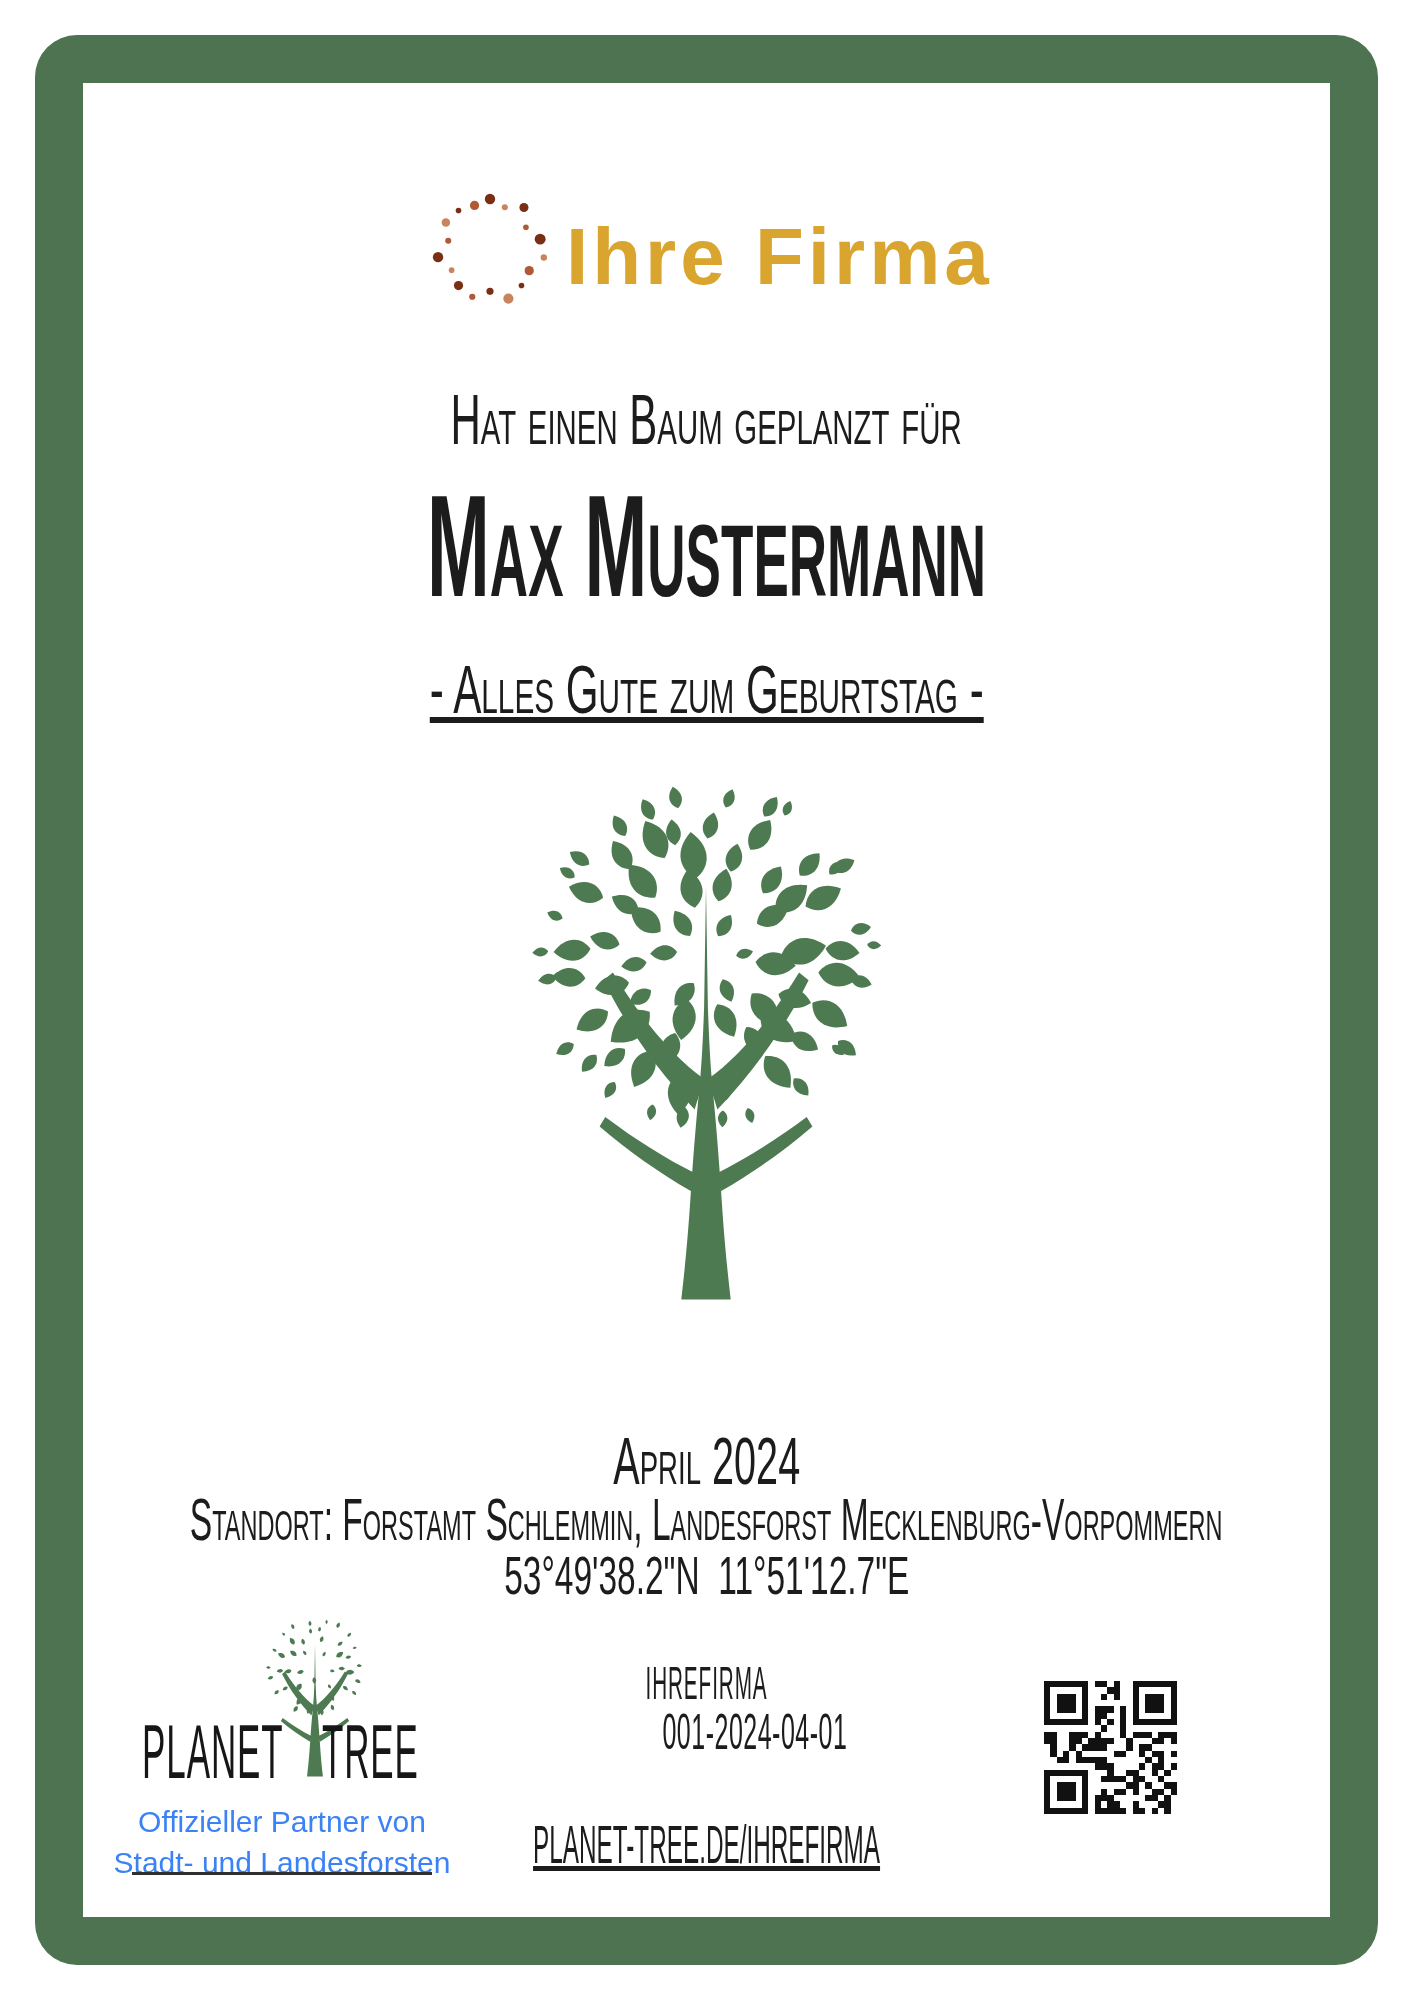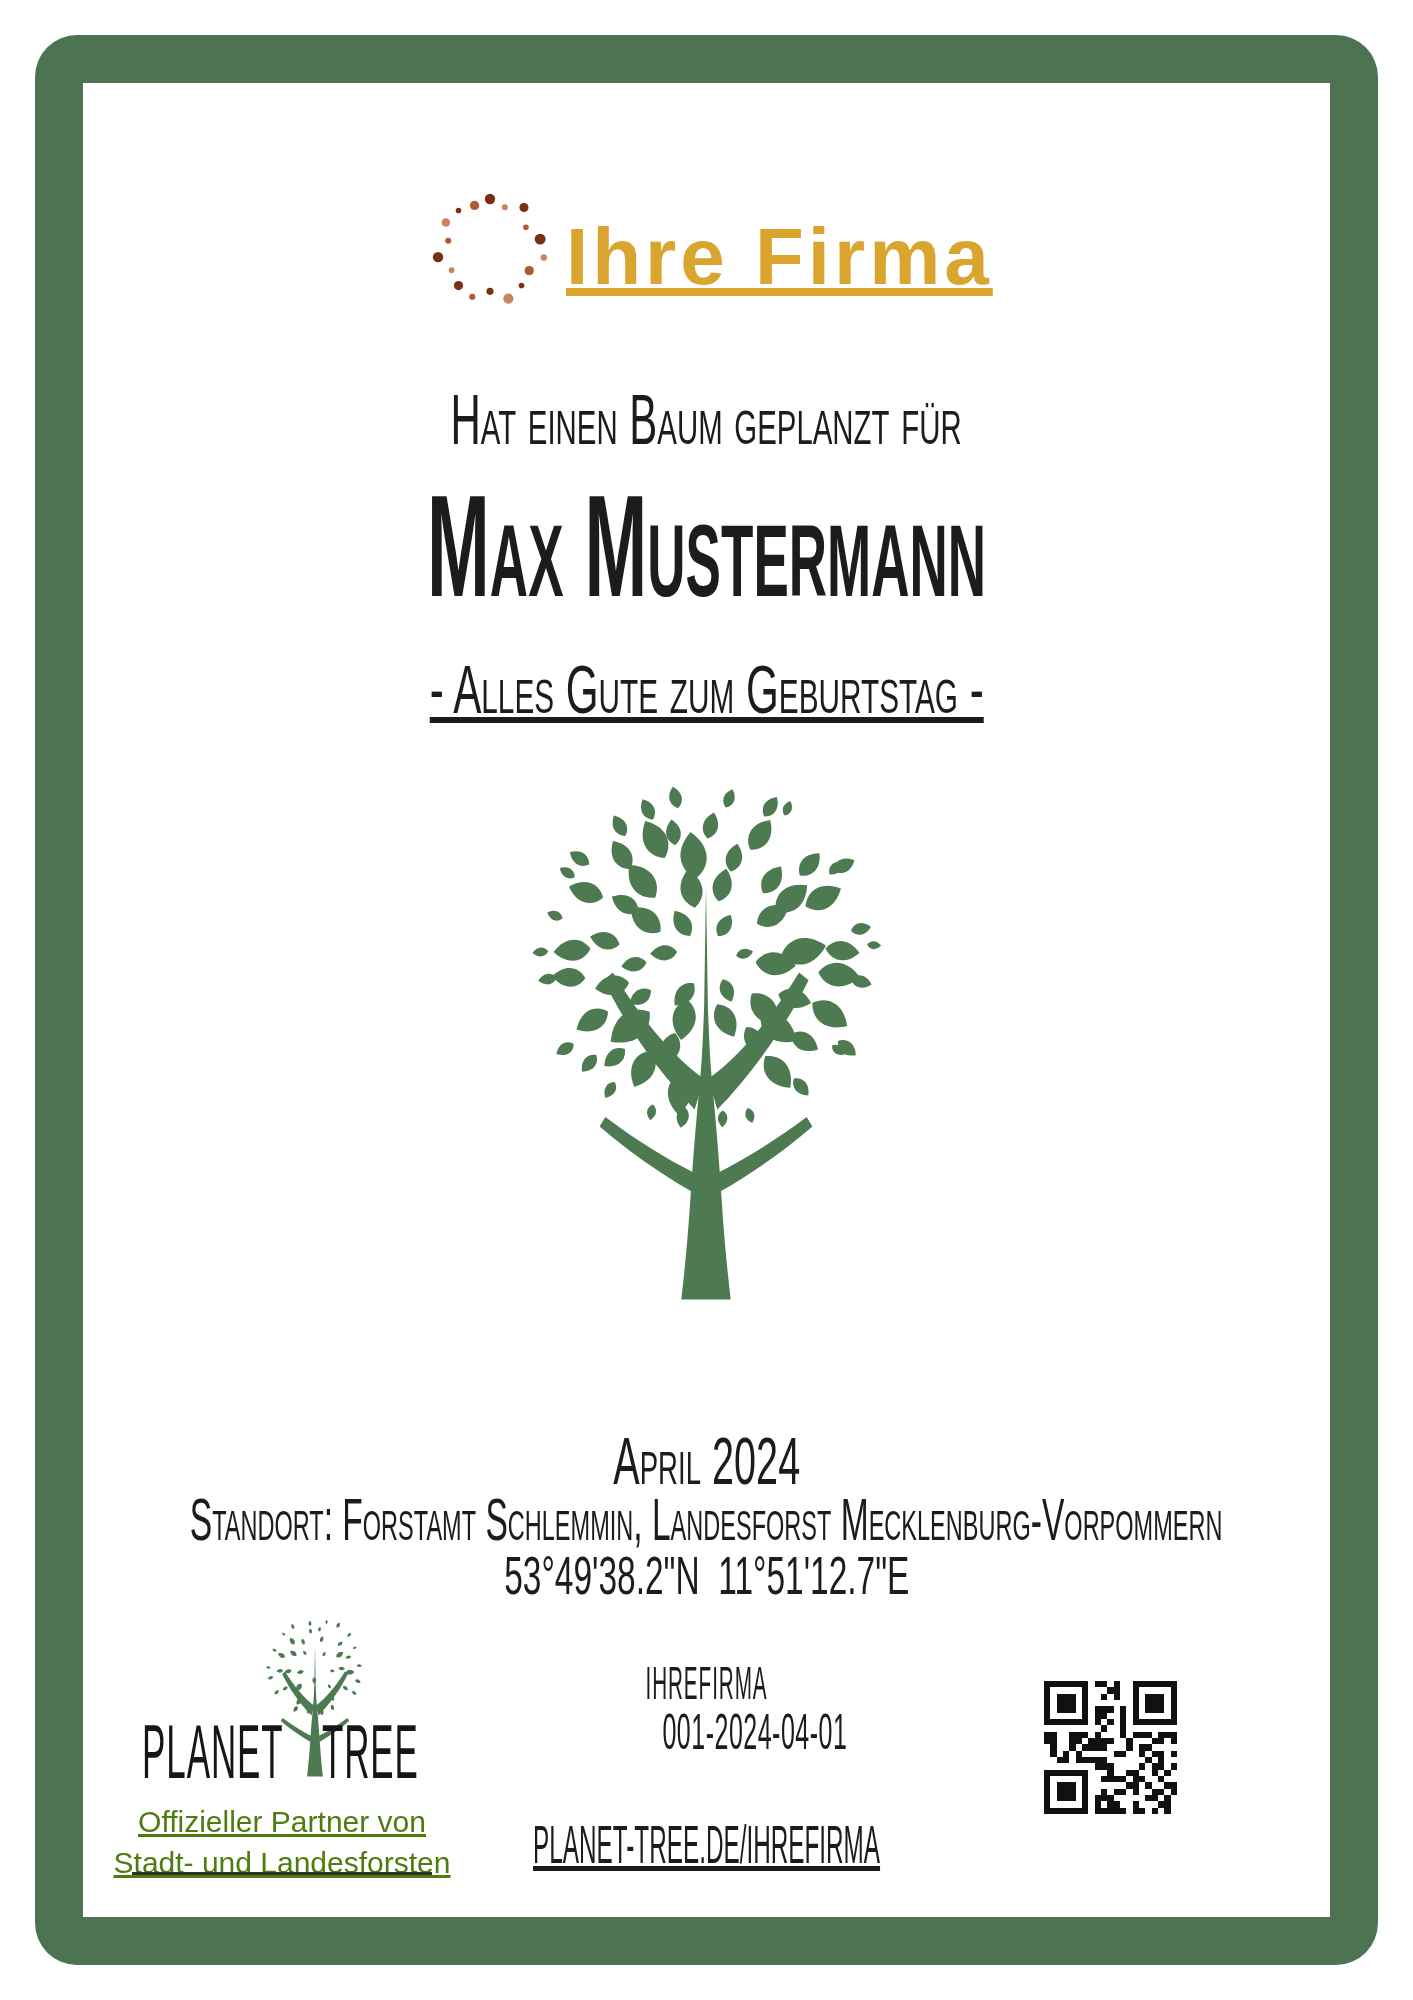--- a/index.html
+++ b/index.html
@@ -58,21 +58,21 @@
         <circle cx="70.0" cy="116.0" r="3.8" fill="#7a2f15"></circle>
         <circle cx="51.2" cy="121.7" r="3.3" fill="#af5a36"></circle>
         <circle cx="36.6" cy="109.8" r="4.9" fill="#7a2f15"></circle>
         <circle cx="29.3" cy="93.5" r="3" fill="#c9835f"></circle>
         <circle cx="14.9" cy="79.7" r="5.5" fill="#7a2f15"></circle>
         <circle cx="25.7" cy="62.2" r="3.2" fill="#af5a36"></circle>
         <circle cx="23.2" cy="43.0" r="4.5" fill="#c9835f"></circle>
         <circle cx="36.6" cy="30.2" r="3" fill="#7a2f15"></circle>
         <circle cx="53.6" cy="24.9" r="4.9" fill="#af5a36"></circle>
       </svg>
-    <div class="brand-name" style="color: rgb(217, 165, 47); text-decoration: underline;">Ihre Firma</div>
+    <div class="brand-name" style="color: rgb(217, 165, 47);">Ihre Firma</div>
   </div>
 
   <div class="cline intro">
       <span class="cond hand">Hat einen Baum geplanzt für</span>
     </div>
   <div class="cline recip">
       <span class="cond hand">Max Mustermann</span>
     </div>
   <div class="cline dedic">
       <span class="cond hand">- Alles Gute zum Geburtstag -</span>
@@ -222,21 +222,21 @@
         <path d="M0 -10.8 C 9.1 -2.6 7.1 6.5 0 10.8 C -7.1 6.5 -9.1 -2.6 0 -10.8 Z" fill="#4e7a52" transform="translate(197.7 237.9) rotate(177.0)"></path>
         <path d="M0 -11.3 C 9.5 -2.7 7.4 6.8 0 11.3 C -7.4 6.8 -9.5 -2.7 0 -11.3 Z" fill="#4e7a52" transform="translate(152.2 209.5) rotate(254.9)"></path>
         <path d="M0 -8.4 C 7.0 -2.0 5.5 5.0 0 8.4 C -5.5 5.0 -7.0 -2.0 0 -8.4 Z" fill="#4e7a52" transform="translate(166.1 146.7) rotate(324.6)"></path>
       </svg>
     <div class="pt-word-box left">
         <span class="pt-word">PLANET</span>
       </div>
     <div class="pt-word-box right">
         <span class="pt-word">TREE</span>
       </div>
-    <div class="pt-tagline" style="color: #4d7c0f; text-decoration: underline;">
+    <div class="pt-tagline" style="color: #3b82f6;">
       <span>Offizieller Partner von</span><br>
       <span>Stadt- und Landesforsten</span>
     </div>
     <div class="pt-underline"></div>
   </div>
 
   <div class="cline ref-company">
       <span class="cond hand">IHREFIRMA</span>
     </div>
   <div class="cline ref-number">

